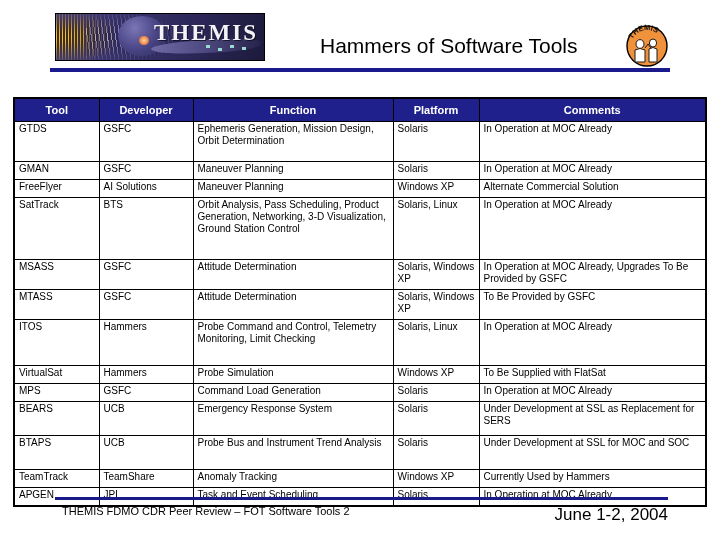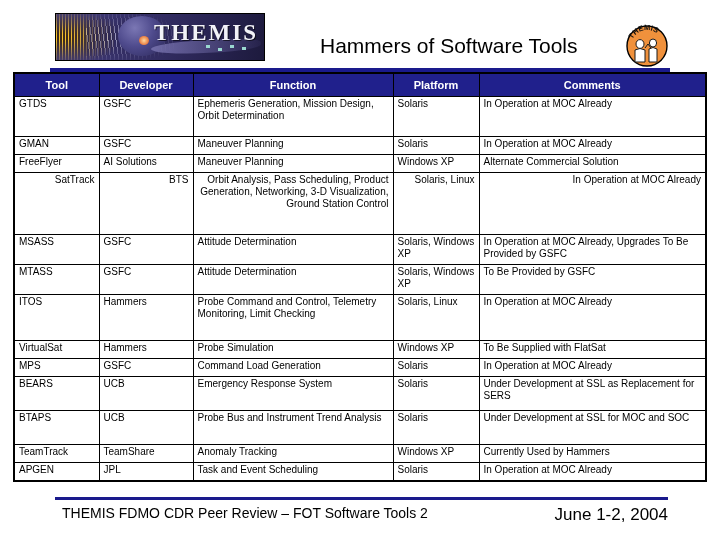--- a/index.html
+++ b/index.html
@@ -121,21 +121,21 @@
     top: 68px;
     width: 620px;
     height: 4px;
     background: #1a1a8c;
   }
 
   
   .tbl-wrap {
     position: absolute;
     left: 13px;
-    top: 72px;
+    top: 97px;
     width: 694px;
   }
   table.tools {
     border-collapse: collapse;
     width: 694px;
     table-layout: fixed;
     border: 2px solid #000000;
   }
   table.tools th,
   table.tools td {
@@ -173,21 +173,21 @@
     left: 55px;
     top: 497px;
     width: 613px;
     height: 3px;
     background: #1a1a8c;
   }
   .footer-left {
     position: absolute;
     left: 62px;
     top: 505px;
-    font-size: 14px;
+    font-size: 11px;
     color: #000000;
     white-space: nowrap;
   }
   .footer-right {
     position: absolute;
     right: 52px;
     top: 505px;
     font-size: 17px;
     color: #000000;
     white-space: nowrap;
@@ -264,21 +264,21 @@
           <td class="plain">Solaris</td>
           <td class="plain">In Operation at MOC Already</td>
         </tr>
         <tr style="height: 18px;">
           <td class="tool-name">FreeFlyer</td>
           <td class="plain">AI Solutions</td>
           <td class="plain">Maneuver Planning</td>
           <td class="plain">Windows XP</td>
           <td class="plain">Alternate Commercial Solution</td>
         </tr>
-        <tr style="height: 62px; text-align: right;">
+        <tr style="height: 62px;">
           <td class="tool-name">SatTrack</td>
           <td class="plain">BTS</td>
           <td class="plain">Orbit Analysis, Pass Scheduling, Product Generation, Networking, 3-D Visualization, Ground Station Control</td>
           <td class="plain">Solaris, Linux</td>
           <td class="plain">In Operation at MOC Already</td>
         </tr>
         <tr style="height: 30px;">
           <td class="tool-name">MSASS</td>
           <td class="plain">GSFC</td>
           <td class="plain">Attitude Determination</td>

